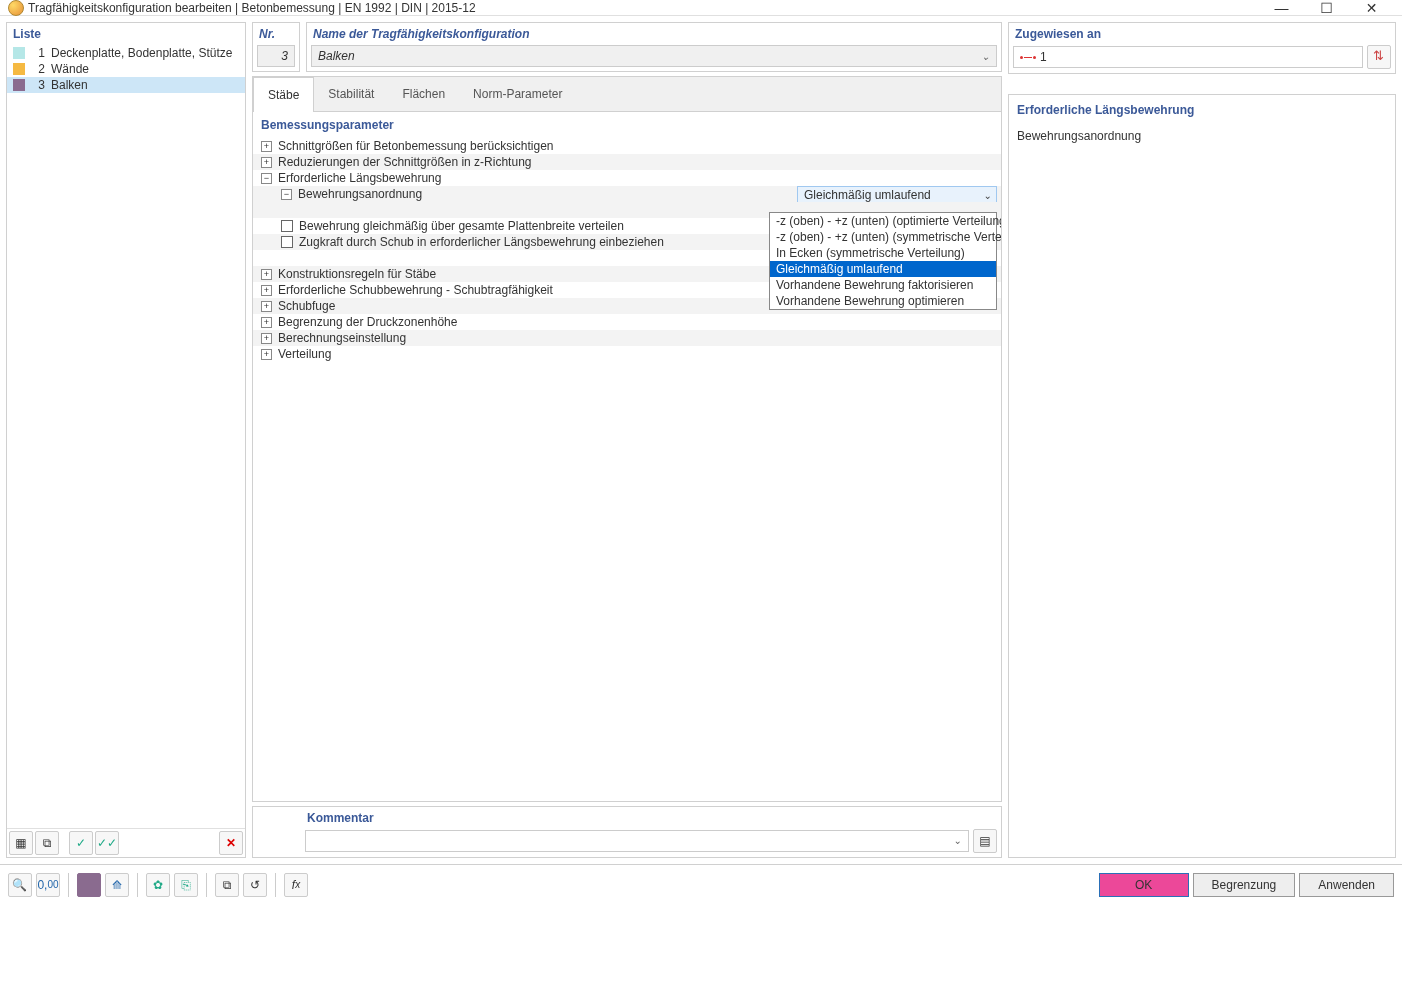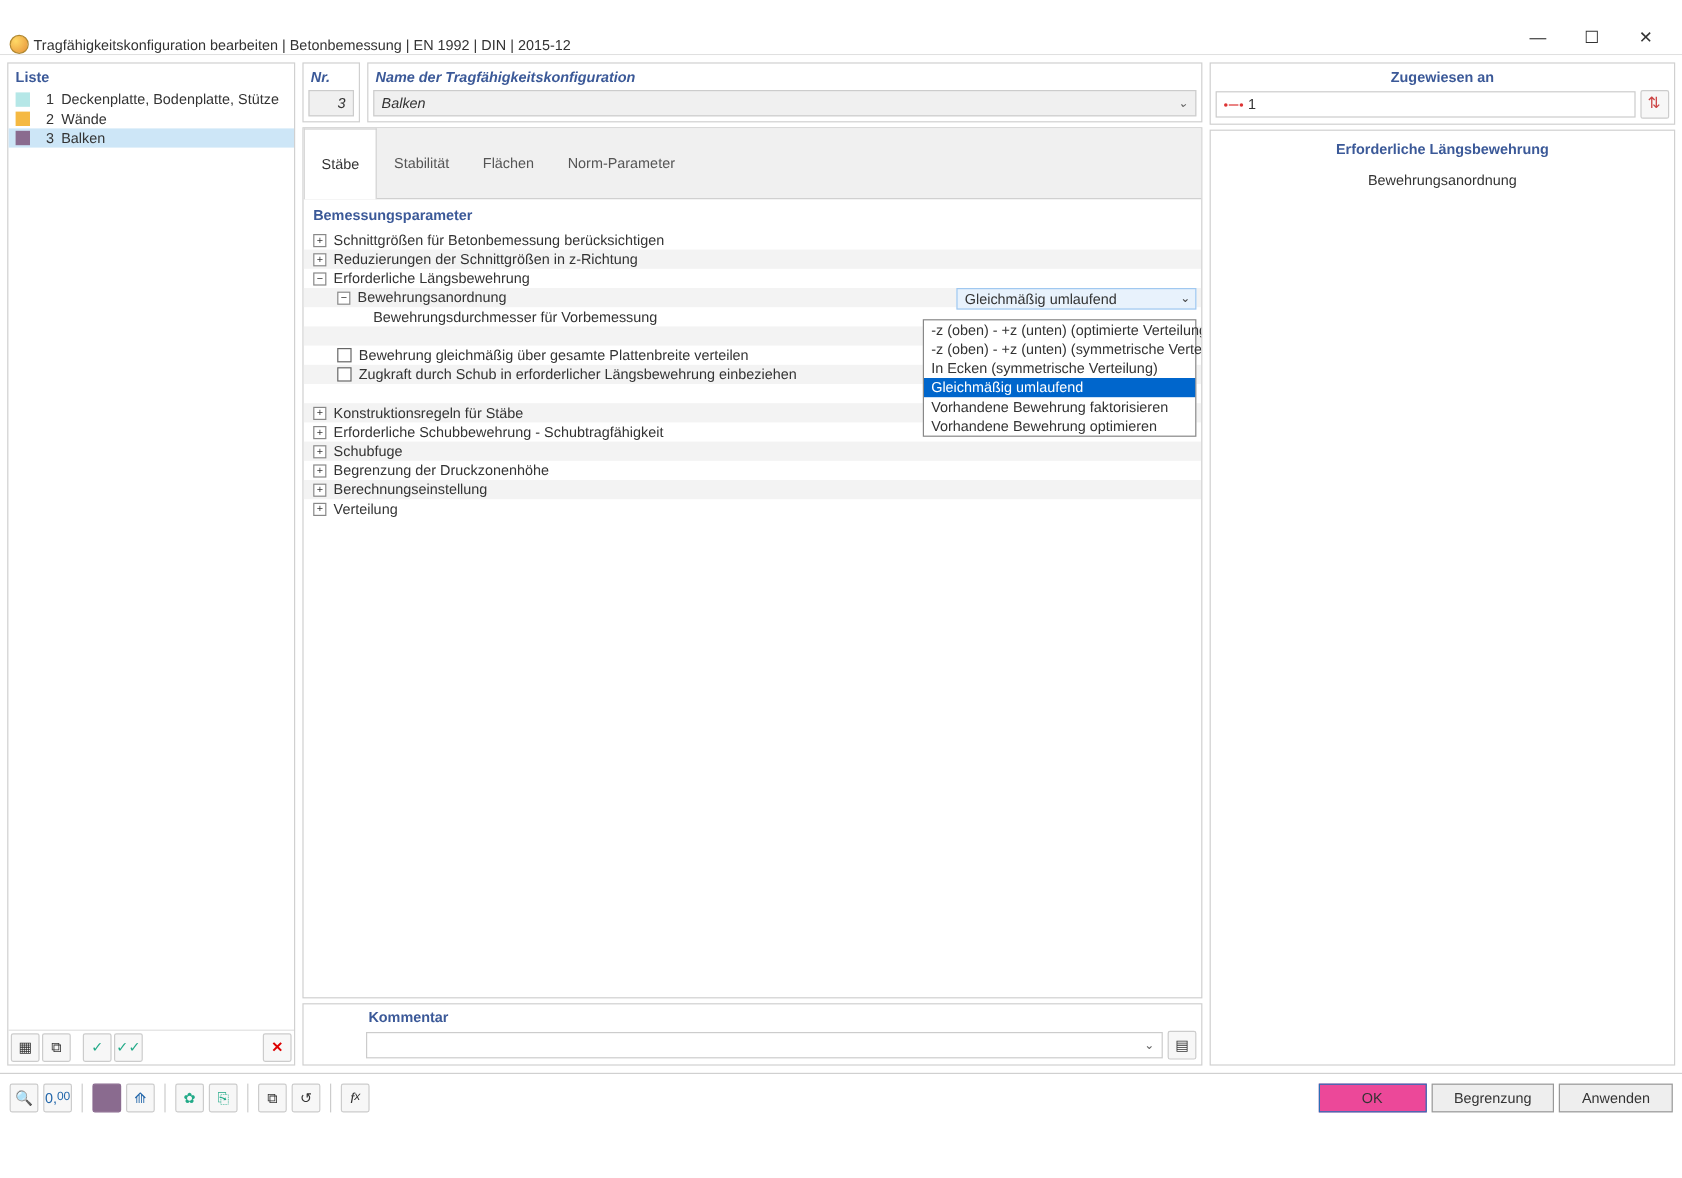--- a/index.html
+++ b/index.html
@@ -1,17 +1,17 @@
 <!DOCTYPE html>
 <html><head>
 <meta charset="utf-8">
 <style>
 * { box-sizing: border-box; margin: 0; padding: 0; }
 body { font-family: "Segoe UI", Tahoma, sans-serif; font-size: 12px; background: #fff; color: #333; overflow: hidden; }
-.titlebar { height: 46px; background: #fff; display: flex; align-items: flex-end; padding: 0 8px; border-bottom: 1px solid #e0e0e0; }
+.titlebar { height: 16px; background: #fff; display: flex; align-items: center; padding: 0 8px; border-bottom: 1px solid #e0e0e0; }
 .titlebar .title { flex: 1; font-size: 12px; color: #333; padding-left: 4px; }
 .titlebar .winbtns { display: flex; gap: 0; }
 .titlebar .winbtn { width: 45px; height: 28px; display: flex; align-items: center; justify-content: center; font-size: 14px; cursor: pointer; }
 .main-area { display: flex; height: 848px; padding: 6px; gap: 6px; background: #fff; }
 .left-panel { width: 240px; border: 1px solid #d0d0d0; display: flex; flex-direction: column; }
 .panel-header { color: #3b5998; font-weight: bold; padding: 4px 6px; font-size: 12px; }
 .list-items { flex: 1; overflow: auto; }
 .list-item { display: flex; align-items: center; padding: 1px 6px; cursor: pointer; gap: 6px; }
 .list-item.selected { background: #cde6f7; }
 .swatch { width: 12px; height: 12px; display: inline-block; }
@@ -23,40 +23,40 @@
 .top-row { display: flex; gap: 6px; font-style: italic; }
 .field-group { border: 1px solid #d0d0d0; display: flex; flex-direction: column; }
 .field-group.nr { width: 48px; }
 .field-group.name { flex: 1; }
 .field-label { color: #3b5998; font-weight: bold; padding: 4px 6px; font-size: 12px; }
 .input-like { background: #f0f0f0; border: 1px solid #ccc; margin: 0 4px 4px 4px; padding: 3px 6px; font-size: 12px; position: relative; }
 .input-like.nr-input { text-align: right; }
 .input-like .chev { position: absolute; right: 6px; top: 50%; transform: translateY(-50%); font-size: 10px; color: #666; }
 .tab-panel { border: 1px solid #d0d0d0; flex: 1; display: flex; flex-direction: column; min-height: 0; }
 .tabs { display: flex; background: #f0f0f0; border-bottom: 1px solid #d0d0d0; }
-.tab { padding: 22px 14px; cursor: pointer; font-size: 12px; color: #555; }
+.tab { padding: 10px 14px; cursor: pointer; font-size: 12px; color: #555; }
 .tab.active { background: #fff; border-top: 1px solid #d0d0d0; border-left: 1px solid #d0d0d0; border-right: 1px solid #d0d0d0; margin-bottom: -1px; color: #333; }
 .tree-area { flex: 1; overflow: hidden; position: relative; }
 .tree-header { color: #3b5998; font-weight: bold; padding: 6px 8px; font-size: 12px; }
 .tree-row { display: flex; align-items: center; padding: 1px 4px; font-size: 12px; position: relative; }
 .tree-row.alt { background: #f3f3f3; }
 .expander { width: 11px; height: 11px; border: 1px solid #888; display: inline-flex; align-items: center; justify-content: center; font-size: 9px; line-height: 1; margin-right: 6px; background: #fff; cursor: pointer; }
 .tree-row.l0 { padding-left: 8px; }
 .tree-row.l1 { padding-left: 28px; }
 .tree-row.l2 { padding-left: 58px; }
 .checkbox { width: 12px; height: 12px; border: 1px solid #666; display: inline-block; margin-right: 6px; background: #fff; }
 .combo { border: 1px solid #a0c8f0; background: #e8f2fc; padding: 2px 18px 2px 6px; font-size: 12px; position: absolute; right: 4px; top: 0; height: 18px; display: flex; align-items: center; width: 200px; }
 .combo .chev { position: absolute; right: 4px; font-size: 10px; color: #444; }
 .dropdown { position: absolute; border: 1px solid #888; background: #fff; font-size: 12px; z-index: 100; top: 74px; right: 4px; width: 228px; }
 .dropdown .ditem { padding: 1px 6px; cursor: pointer; white-space: nowrap; }
 .dropdown .ditem.highlight { background: #0066cc; color: #fff; }
 .kommentar-group { border: 1px solid #d0d0d0; padding-left: 48px; }
 .comment-row { display: flex; align-items: center; gap: 4px; padding: 0 4px 4px 4px; }
 .comment-input { flex: 1; background: #fff; border: 1px solid #ccc; padding: 3px 20px 3px 6px; position: relative; height: 22px; }
-.right-panel { width: 388px; display: flex; flex-direction: column; gap: 4px; text-align: center; }
+.right-panel { width: 388px; display: flex; flex-direction: column; gap: 20px; }
 .assigned-group { border: 1px solid #d0d0d0; }
 .assigned-row { display: flex; align-items: center; gap: 4px; padding: 0 4px 4px 4px; }
 .assigned-input { flex: 1; background: #fff; border: 1px solid #ccc; padding: 3px 6px; height: 22px; display: flex; align-items: center; gap: 4px; }
 .detail-panel { border: 1px solid #d0d0d0; flex: 1; padding: 8px; }
 .detail-title { color: #3b5998; font-weight: bold; font-size: 12px; margin-bottom: 12px; }
 .bottom-bar { height: 40px; border-top: 1px solid #d0d0d0; display: flex; align-items: center; padding: 6px 8px; gap: 4px; background: #fff; }
 .bottom-bar .spacer { flex: 1; }
 .btn { padding: 4px 18px; border: 1px solid #999; background: #eee; cursor: pointer; font-size: 12px; min-width: 90px; text-align: center; }
 .btn.primary { border: 1px solid #2a6fb7; background: #ec4899; }
 .vsep { width: 1px; height: 24px; background: #ccc; margin: 0 4px; }
@@ -147,23 +147,20 @@
             </div>
             <div class="tree-row l0">
               <span class="expander">−</span>
               <span>Erforderliche Längsbewehrung</span>
             </div>
             <div class="tree-row l1 alt">
               <span class="expander">−</span>
               <span>Bewehrungsanordnung</span>
               <span class="combo">Gleichmäßig umlaufend<span class="chev">⌄</span></span>
             </div>
-            <div class="tree-row l2">
-              <span>Bewehrungsdurchmesser für Vorbemessung</span>
-            </div>
             <div class="tree-row l2 alt">&nbsp;</div>
             <div class="tree-row l1">
               <span class="checkbox"></span>
               <span>Bewehrung gleichmäßig über gesamte Plattenbreite verteilen</span>
             </div>
             <div class="tree-row l1 alt">
               <span class="checkbox"></span>
               <span>Zugkraft durch Schub in erforderlicher Längsbewehrung einbeziehen</span>
             </div>
             <div class="tree-row l2">&nbsp;</div>

